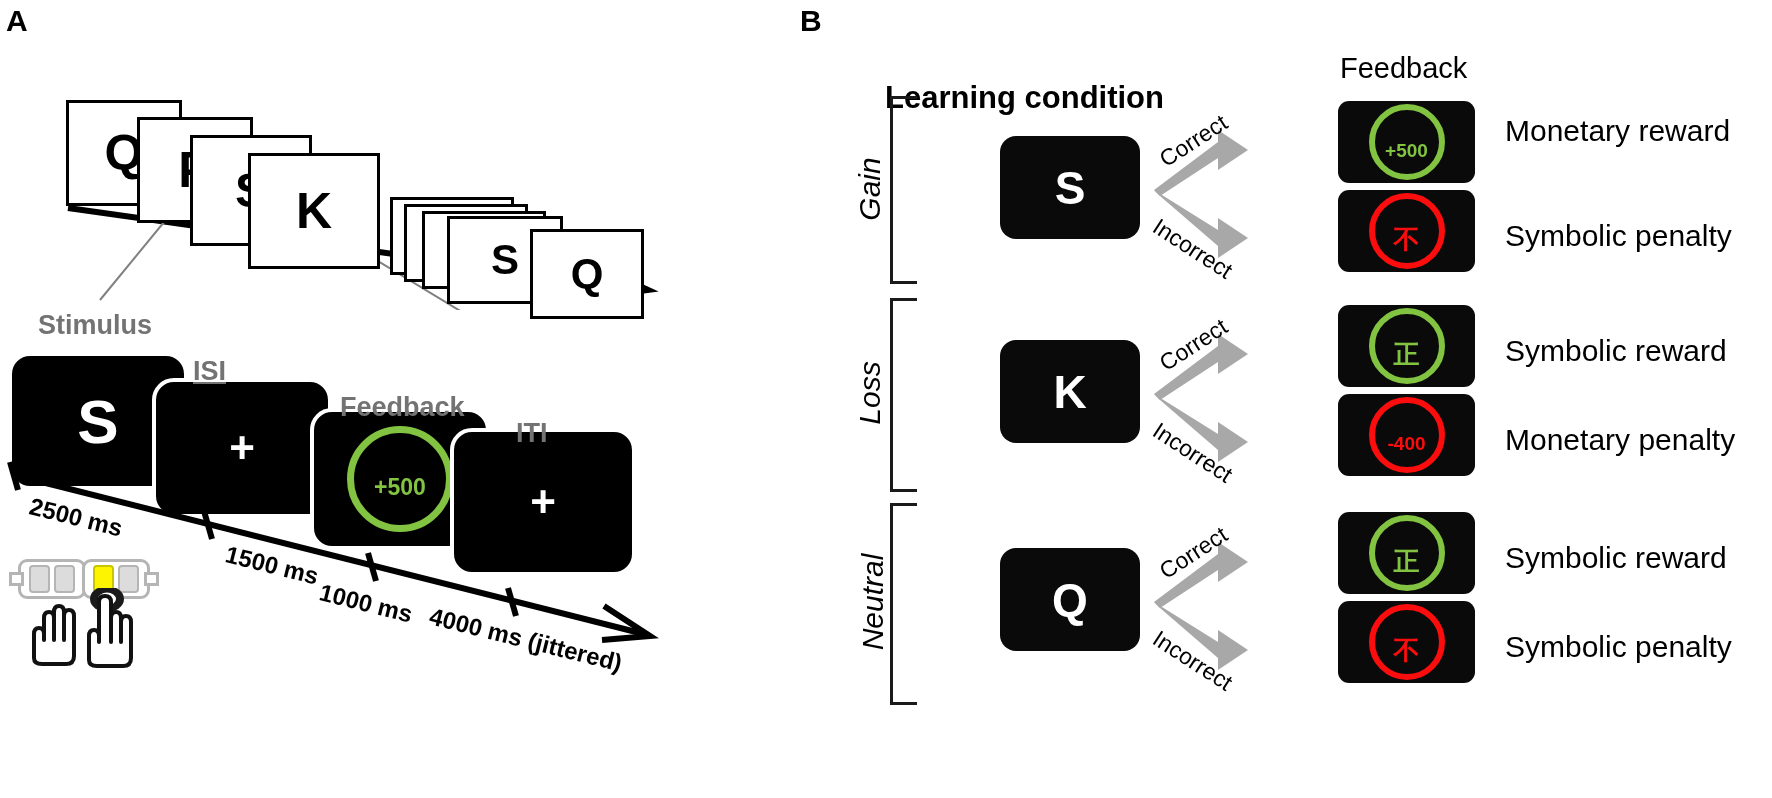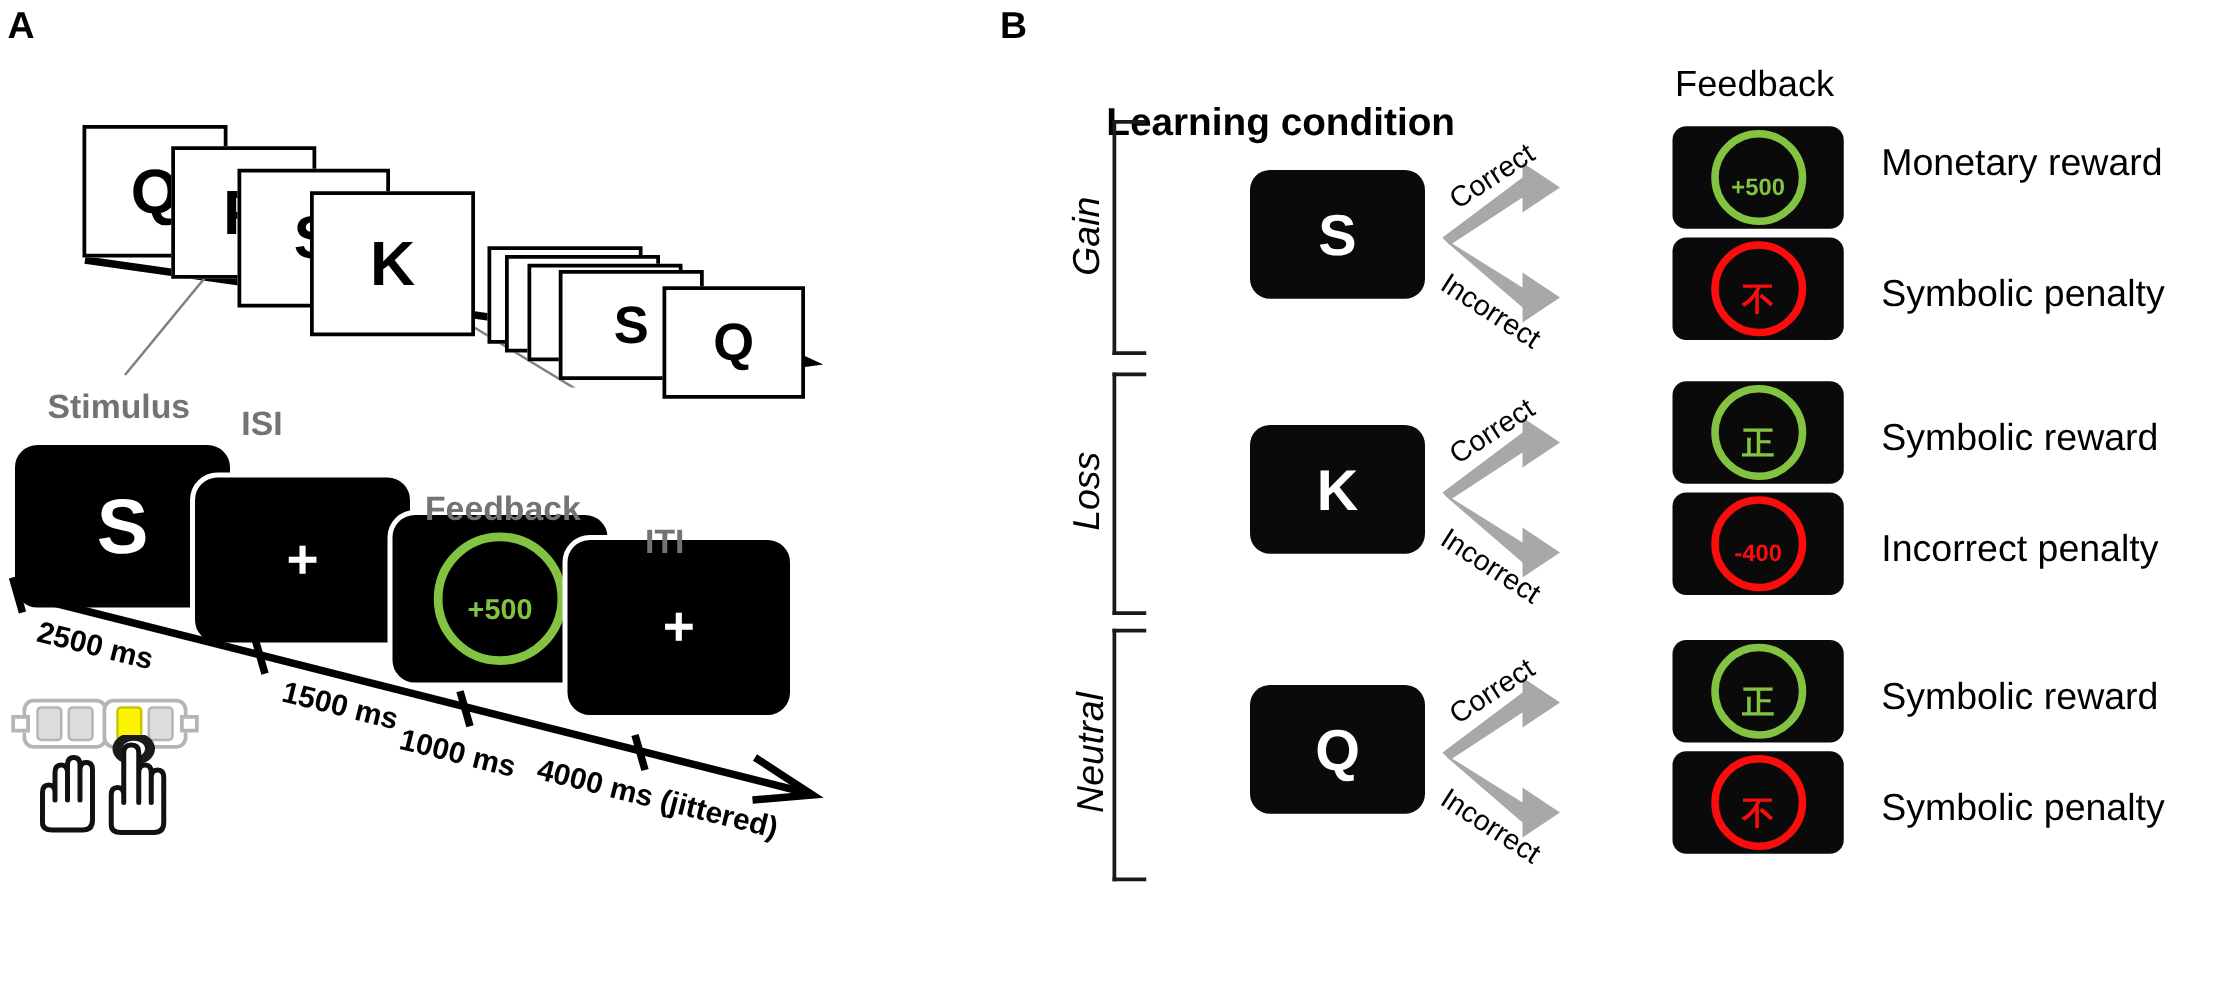--- a/index.html
+++ b/index.html
@@ -96,21 +96,21 @@
 </div>
 
 <div class="scr" style="left:8px;top:352px;width:172px;height:130px;">
   <span class="glyph" style="font-size:62px;">S</span>
 </div>
 <div class="scr-label" style="left:38px;top:310px;">Stimulus</div>
 
 <div class="scr" style="left:152px;top:378px;width:172px;height:132px;">
   <span class="plus" style="font-size:44px;">+</span>
 </div>
-<div class="scr-label" style="left:193px;top:324px;">ISI</div>
+<div class="scr-label" style="left:193px;top:356px;text-decoration:underline;">ISI</div>
 
 <div class="scr" style="left:310px;top:408px;width:172px;height:134px;">
   <div class="fb-ring" style="width:92px;height:92px;border:7px solid #82C341;">
     <span class="ringTxt" style="color:#82C341;font-size:23px;">+500</span>
   </div>
 </div>
 <div class="scr-label" style="left:340px;top:392px;">Feedback</div>
 
 <div class="scr" style="left:450px;top:428px;width:178px;height:140px;">
   <span class="plus" style="font-size:44px;">+</span>
@@ -205,21 +205,21 @@
     <span class="ringTxt" style="color:#82C341;font-size:26px;">正</span>
   </div>
 </div>
 <div class="outLab" style="left:1505px;top:334px;">Symbolic reward</div>
 
 <div class="fbScr" style="left:1338px;top:394px;width:137px;height:82px;">
   <div class="ring" style="width:64px;height:64px;border:6px solid #FB0D0D;">
     <span class="ringTxt" style="color:#FB0D0D;font-size:19px;">-400</span>
   </div>
 </div>
-<div class="outLab" style="left:1505px;top:423px;">Incorrect penalty</div>
+<div class="outLab" style="left:1505px;top:423px;">Monetary penalty</div>
 
 <div class="brk" style="left:890px;top:503px;width:24px;height:196px;"></div>
 <div class="condLab" style="left:793px;top:585px;width:160px;text-align:center;">Neutral</div>
 
 <div class="stim" style="left:1000px;top:548px;width:140px;height:103px;">
   <span>Q</span>
 </div>
 
 <svg class="abs" style="left:1142px;top:532px;" width="160" height="140">
   <polygon points="12,70 76,22 76,10 106,30 76,50 76,38 18,76" fill="#A8A8A8"></polygon>

